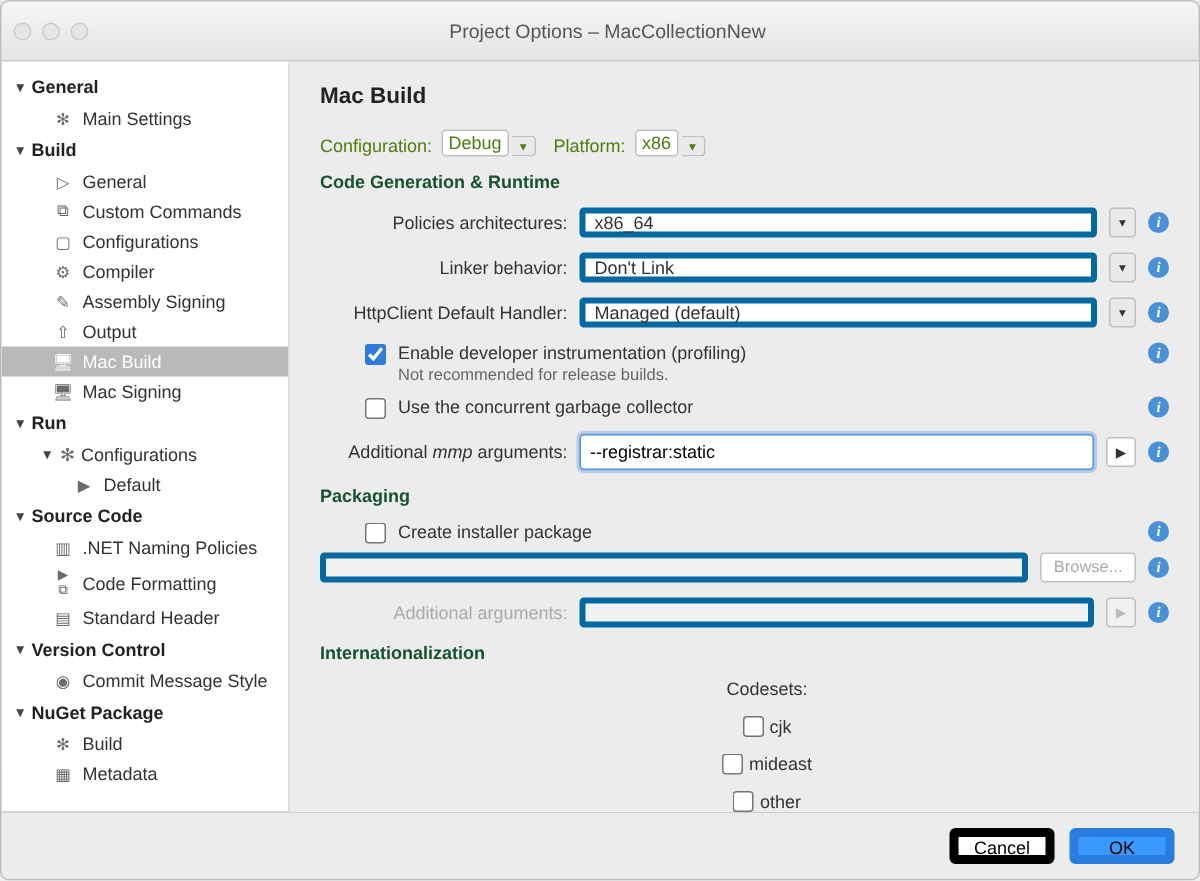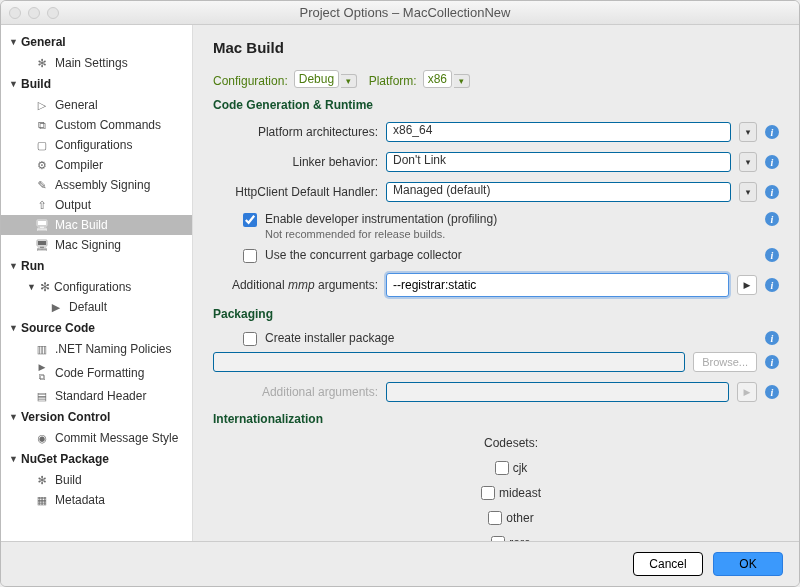--- a/index.html
+++ b/index.html
@@ -1,18 +1,18 @@
 <!DOCTYPE html>
 <html><head>
 <meta charset="utf-8">
 <style>
   * { box-sizing: border-box; margin: 0; padding: 0; }
   body { font-family: -apple-system, "Helvetica Neue", Arial, sans-serif; font-size: 12px; color: #333; background: #ececec; width: 800px; height: 587px; overflow: hidden; }
   .window { width: 800px; height: 587px; background: #ececec; display: flex; flex-direction: column; border: 1px solid #bbb; border-radius: 6px; overflow: hidden; }
-  .titlebar { height: 24px; display: flex; align-items: center; padding: 0 8px; background: linear-gradient(#f6f6f6,#e4e4e4); border-bottom: 1px solid #ccc; }
+  .titlebar { height: 40px; display: flex; align-items: center; padding: 0 8px; background: linear-gradient(#f6f6f6,#e4e4e4); border-bottom: 1px solid #ccc; }
   .traffic { display: flex; gap: 7px; }
   .traffic span { width: 12px; height: 12px; border-radius: 50%; background: #e5e5e5; border: 1px solid #ccc; }
   .titlebar .title { flex: 1; text-align: center; font-size: 13px; color: #555; margin-left: -40px; }
   .body { flex: 1; display: flex; overflow: hidden; }
   .sidebar { width: 192px; background: #fff; border-right: 1px solid #ddd; padding: 6px 0; overflow-y: auto; }
   .side-section { font-weight: bold; padding: 4px 10px 4px 18px; display: flex; align-items: center; gap: 4px; color: #222; }
   .side-section .disclosure { width: 8px; display: inline-block; font-size: 9px; color: #444; margin-left: -10px; }
   .side-item { padding: 3px 10px 3px 34px; display: flex; align-items: center; gap: 6px; color: #333; cursor: default; }
   .side-item.level2 { padding-left: 48px; }
   .side-item .icon { width: 14px; text-align: center; color: #6b6b6b; font-size: 11px; }
@@ -21,37 +21,37 @@
   .side-sub { display: flex; align-items: center; padding: 3px 10px 3px 26px; gap: 4px; }
   .main { flex: 1; padding: 14px 20px 8px 20px; overflow-y: auto; background: #ececec; }
   h2 { font-size: 15px; font-weight: 600; margin-bottom: 14px; color: #222; }
   .config-row { display: flex; align-items: flex-end; gap: 6px; margin-bottom: 10px; color: #4d7c0f; }
   .select-small { background: #fff; border: 1px solid #bfbfbf; border-radius: 3px; padding: 1px 4px; display: inline-flex; align-items: center; gap: 4px; font-size: 12px; }
   .select-caret { background: #e9e9e9; border: 1px solid #bfbfbf; border-left: none; border-radius: 0 3px 3px 0; padding: 1px 5px; font-size: 9px; display: inline-flex; align-items:center; margin-left:-4px;}
   .section-title { font-weight: 600; margin: 10px 0 10px 0; color: #14532d; }
   .form-row { display: flex; align-items: center; margin-bottom: 10px; gap: 8px; }
   .form-row label.field { width: 165px; text-align: right; color: #333; }
   .form-row label.disabled { color: #aaa; }
-  .select-wide { flex: 1; display: flex; align-items: flex-start; background: #fff; border: 1px solid #0369a1; border-radius: 3px; height: 20px; padding: 0 6px; font-size: 12px; }
+  .select-wide { flex: 1; display: flex; align-items: center; background: #fff; border: 4px solid #0369a1; border-radius: 3px; height: 20px; padding: 0 6px; font-size: 12px; }
   .select-wide.disabled { background: #f1f1f1; color: #aaa; }
   .select-btn { width: 18px; height: 20px; background: #e9e9e9; border: 1px solid #bfbfbf; border-radius: 3px; display: flex; align-items:center; justify-content:center; font-size:9px; }
   .info-icon { width: 14px; height: 14px; border-radius: 50%; background: #4a90d9; color: #fff; font-size: 10px; display: inline-flex; align-items:center; justify-content:center; font-weight:bold; }
   .info-icon::before { content: "i"; font-style: italic; font-family: Georgia, serif; }
   .checkbox-row { display: flex; align-items: flex-start; gap: 8px; margin: 6px 0 6px 30px; }
   input[type="checkbox"] { width: 14px; height: 14px; margin-top: 1px; accent-color: #2f7bd9; }
   .cb-text { font-size: 12px; line-height: 15px; }
   .cb-text .sub { color: #666; font-size: 11px; }
   .text-input { flex:1; background:#fff; border:1px solid #bfbfbf; border-radius:3px; height:24px; padding:0 6px; font-size:12px; }
   .text-input.focused { border:1px solid #4a90e2; box-shadow: 0 0 0 2px rgba(74,144,226,0.35); }
   .play-btn { width:20px; height:20px; background:#fff; border:1px solid #bfbfbf; border-radius:3px; display:flex; align-items:center; justify-content:center; font-size:9px; }
   .play-btn.disabled { background:#f1f1f1; color:#bbb; }
   .codesets { display:flex; align-items:center; gap:10px; margin-left: 30px; flex-direction: column; }
   .codesets label { display:flex; align-items:center; gap:4px; }
   .footer { border-top: 1px solid #ccc; padding: 10px 16px; display:flex; justify-content:flex-end; gap:10px; background:#ececec; }
-  .btn { min-width:70px; height:24px; border:1px solid #000000; border-radius:4px; background:#fff; font-size:12px; cursor:pointer; }
+  .btn { min-width:70px; height:24px; border:6px solid #000000; border-radius:4px; background:#fff; font-size:12px; cursor:pointer; }
   .btn.primary { background:#3b99fc; color:#000000; border-color:#2a7de0; }
   .browse-btn { height:20px; padding:0 8px; border:1px solid #bfbfbf; border-radius:3px; background:#fff; font-size:11px; color:#aaa; }
 </style>
 </head>
 <body>
 
 <div class="window">
   <div class="titlebar">
     <div class="traffic">
       <span></span>
@@ -176,21 +176,21 @@
         <span style="margin-left:6px;">Platform:</span>
         <span class="select-small">
             <span>x86</span>
           </span>
           <span class="select-caret">▾</span>
       </div>
 
       <div class="section-title">Code Generation &amp; Runtime</div>
 
       <div class="form-row">
-        <label class="field">Platform architectures:</label>
+        <label class="field">Policies architectures:</label>
         <div class="select-wide">
             <span>x86_64</span>
           </div>
         <div class="select-btn">▾</div>
         <span class="info-icon"></span>
       </div>
 
       <div class="form-row">
         <label class="field">Linker behavior:</label>
         <div class="select-wide">

